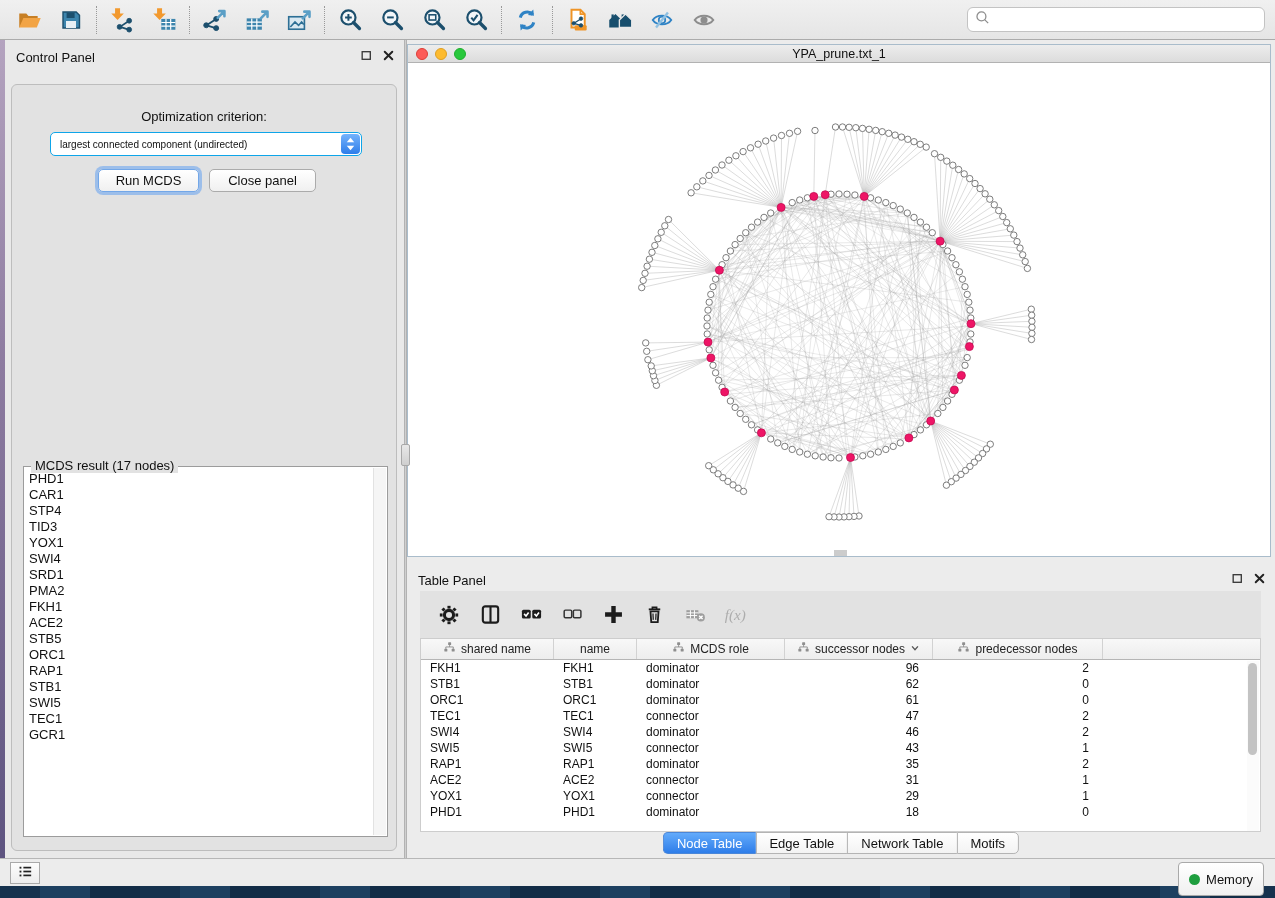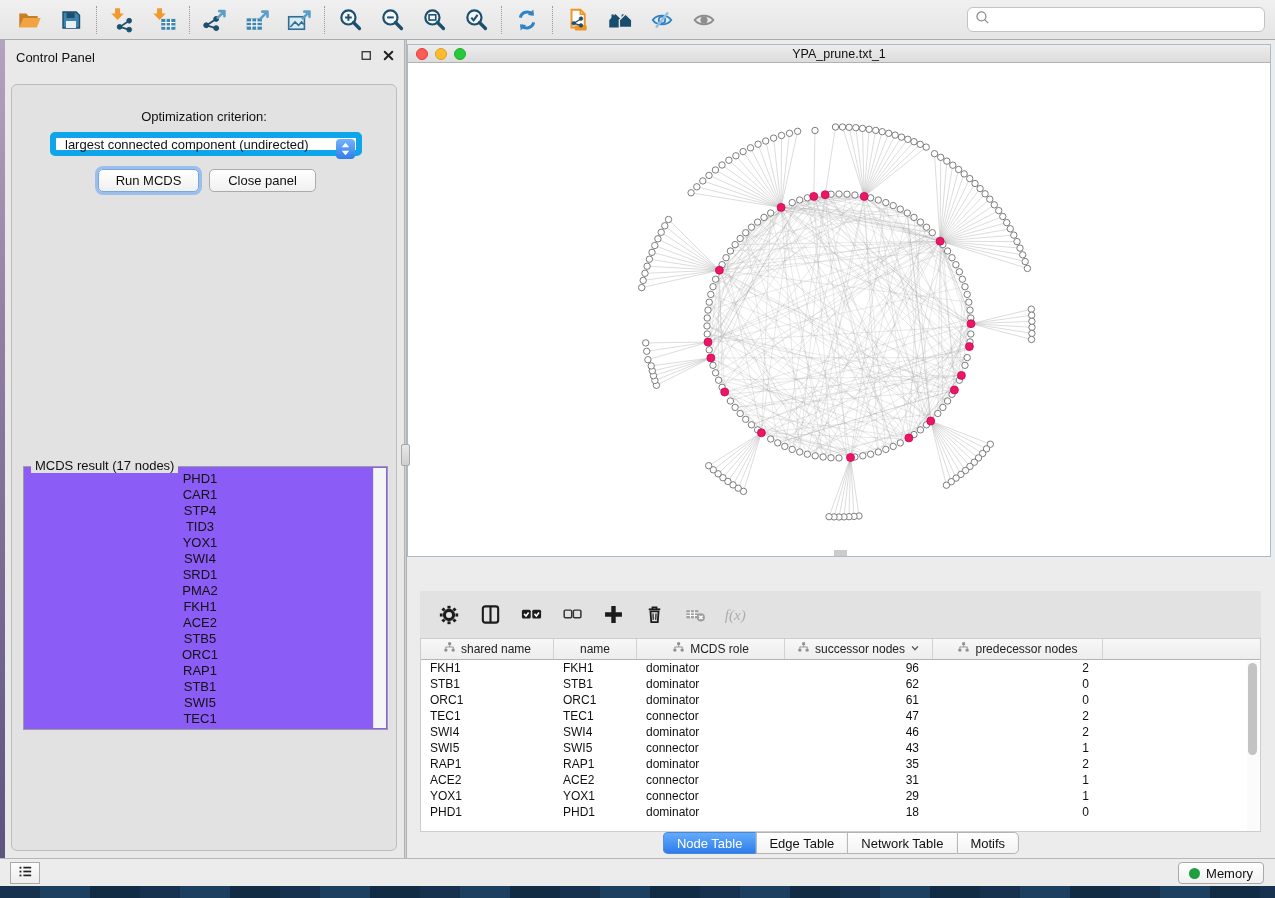--- a/index.html
+++ b/index.html
@@ -40,30 +40,30 @@
   .cp-tabs { position:absolute; left:50%; transform:translateX(-50%); top:33px; z-index:3; }
   .seg-tab { height:22px; padding:0 13px; background:linear-gradient(#ffffff,#f3f3f3);
     border:1px solid #b4b4b4; border-right:none; font-size:13px; display:flex; align-items:center; color:#111; }
   .seg-tab:first-child { border-radius:5px 0 0 5px; }
   .seg-tab:last-child { border-radius:0 5px 5px 0; border-right:1px solid #b4b4b4; }
   .seg-tab.active { background:linear-gradient(#63abfb,#2e7de9); color:#fff; border-color:#4a86d8; }
   .cp-box { position:absolute; left:6px; top:44px; width:386px; height:767px;
     background:#e2e2e2; border:1px solid #bdbdbd; border-radius:6px; }
   .opt-label { position:absolute; left:0; right:0; top:24px; text-align:center; font-size:13px; }
   .dropdown { position:absolute; left:38px; top:47px; width:312px; height:24px; background:#fff;
-    border:6px solid #0ea5e9; border-radius:5px; font-size:13px; display:flex; align-items:center; padding-left:9px; }
+    border:1px solid #0ea5e9; border-radius:5px; font-size:10px; display:flex; align-items:center; padding-left:9px; }
   .dd-stepper { position:absolute; right:1px; top:1px; width:19px; height:20px; border-radius:4px;
     background:linear-gradient(#74b3fc,#2e7de9); display:flex; flex-direction:column;
     align-items:center; justify-content:center; gap:2px; }
   .cp-btn { position:absolute; height:23px; background:linear-gradient(#ffffff,#f0f0f0);
     border:1px solid #ababab; border-radius:5px; font-size:13px;
     display:flex; align-items:center; justify-content:center; }
   .cp-btn.focused { box-shadow:0 0 0 3px rgba(110,166,240,.6); border-color:#73a7e8; }
-  .result-box { position:absolute; left:11px; top:381px; width:365px; height:264px;
-    border:1px solid #9c9c9c; background:#8b5cf6;text-align:center; }
+  .result-box { position:absolute; left:11px; top:381px; width:365px; height:371px;
+    border:1px solid #9c9c9c; background:#ffffff; }
   .result-legend { position:absolute; left:7px; top:-9px; background:#e2e2e2; padding:0 4px; font-size:13px; }
   .result-list { position:absolute; left:3px; top:4px; right:16px; bottom:3px; overflow:hidden;
     font-size:13px; line-height:16px; }
   .result-list div { padding-left:2px; }
   .result-scroll { position:absolute; right:1px; top:1px; bottom:1px; width:13px;
     background:#f5f5f5; border-left:1px solid #e2e2e2; }
 
   
   .v-splitter { position:absolute; left:404px; top:40px; width:3px; height:818px;
     background:#cfcfcf; border-left:1px solid #b2b2b2; border-right:1px solid #b2b2b2; }
@@ -100,21 +100,21 @@
   .tp-scroll { position:absolute; right:1px; top:22px; width:12px; height:170px; background:#fbfbfb; }
   .tp-thumb { position:absolute; right:2px; top:2px; width:9px; height:92px; background:#c3c3c3; border-radius:5px; }
   .tp-tabs { position:absolute; left:50%; transform:translateX(-50%); top:269px;justify-content:space-between; }
 
   
   .status-bar { position:absolute; left:0; top:858px; width:1275px; height:28px;
     background:#ececec; border-top:1px solid #b7b7b7; }
   .menu-btn { position:absolute; left:10px; top:3px; width:30px; height:22px;
     background:linear-gradient(#fdfdfd,#ededed); border:1px solid #a9a9a9;
     display:flex; align-items:center; justify-content:center; }
-  .memory-btn { position:absolute; right:11px; top:3px; height:22px; padding:10px 10px;
+  .memory-btn { position:absolute; right:11px; top:3px; height:22px; padding:16px 10px;
     background:linear-gradient(#ffffff,#f0f0f0); border:1px solid #a9a9a9; border-radius:4px;
     display:flex; align-items:center; gap:6px; font-size:13px; }
   .memory-dot { width:11px; height:11px; border-radius:50%; }
 </style>
 </head>
 <body>
 
 <div class="wallpaper-bottom"></div>
 <div class="main-bg"></div>
 <div class="left-strip"></div>
@@ -923,20 +923,35 @@
           <circle cx="442.5" cy="394.5" r="4" fill="#ee1566" stroke="#c40a52" stroke-width="0.8"></circle>
           <circle cx="500.9" cy="374.9" r="4" fill="#ee1566" stroke="#c40a52" stroke-width="0.8"></circle>
           <circle cx="522.7" cy="358.0" r="4" fill="#ee1566" stroke="#c40a52" stroke-width="0.8"></circle>
         </g>
       </svg>
   </div>
   <div class="net-grab"></div>
 </div>
 
 <div class="table-panel">
+  <div class="panel-titlebar">
+    <span class="panel-title">Table Panel</span>
+    <span class="panel-icons">
+      <span>
+          <svg width="13" height="13" viewBox="0 0 24 24">
+            <rect x="4" y="5" width="15" height="14" fill="none" stroke="#333" stroke-width="2.4"></rect>
+          </svg>
+        </span>
+      <span>
+          <svg width="13" height="13" viewBox="0 0 24 24">
+            <path d="M5 5 L19 19 M19 5 L5 19" stroke="#222" stroke-width="3.6" stroke-linecap="round"></path>
+          </svg>
+        </span>
+    </span>
+  </div>
   <div class="tp-toolbar" id="tp-toolbar">
       <span class="tp-tool">
         <svg width="22" height="22" viewBox="0 0 24 24">
           <circle cx="12" cy="12" r="5" fill="none" stroke="#1c1c1c" stroke-width="3.4"></circle>
           <g stroke="#1c1c1c" stroke-width="3.4">
             <line x1="19" y1="12" x2="22" y2="12"></line>
             <line x1="16.9" y1="16.9" x2="19.1" y2="19.1"></line>
             <line x1="12" y1="19" x2="12" y2="22"></line>
             <line x1="7.1" y1="16.9" x2="4.9" y2="19.1"></line>
             <line x1="5" y1="12" x2="2" y2="12"></line>

